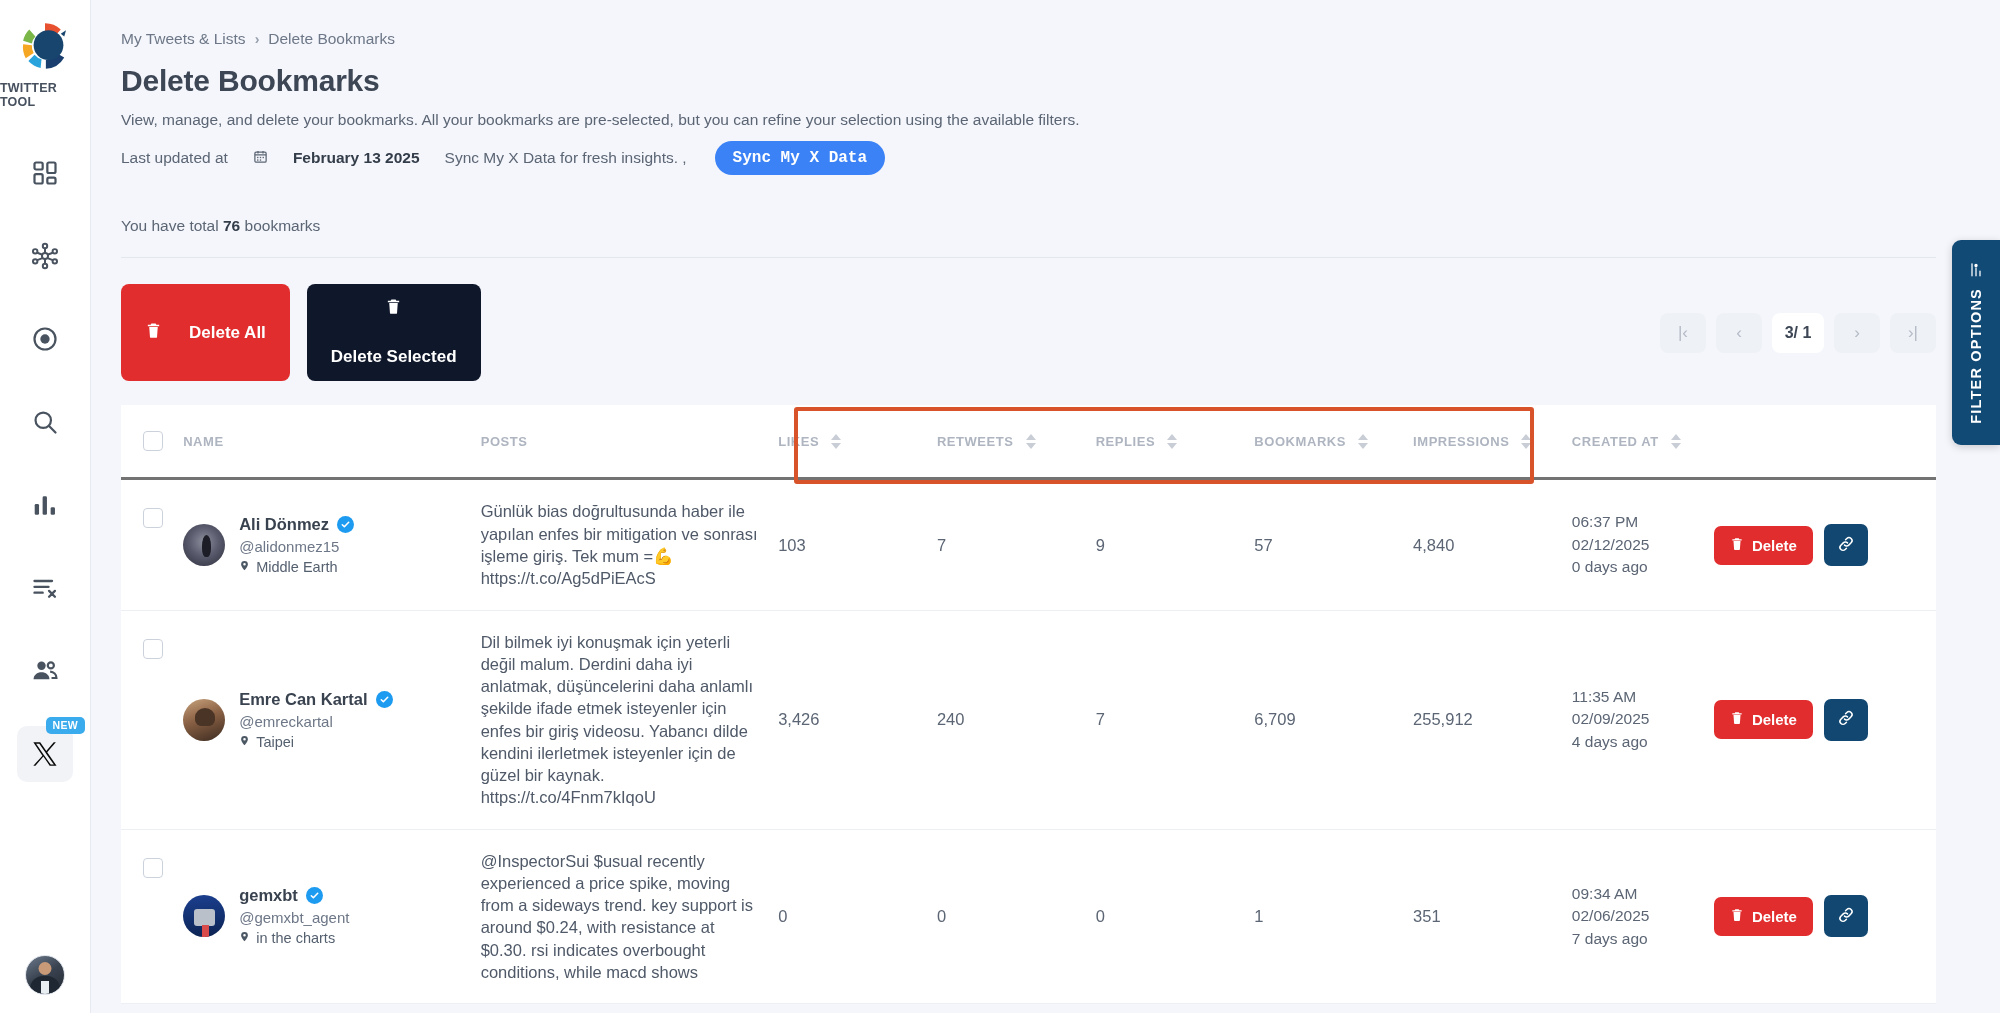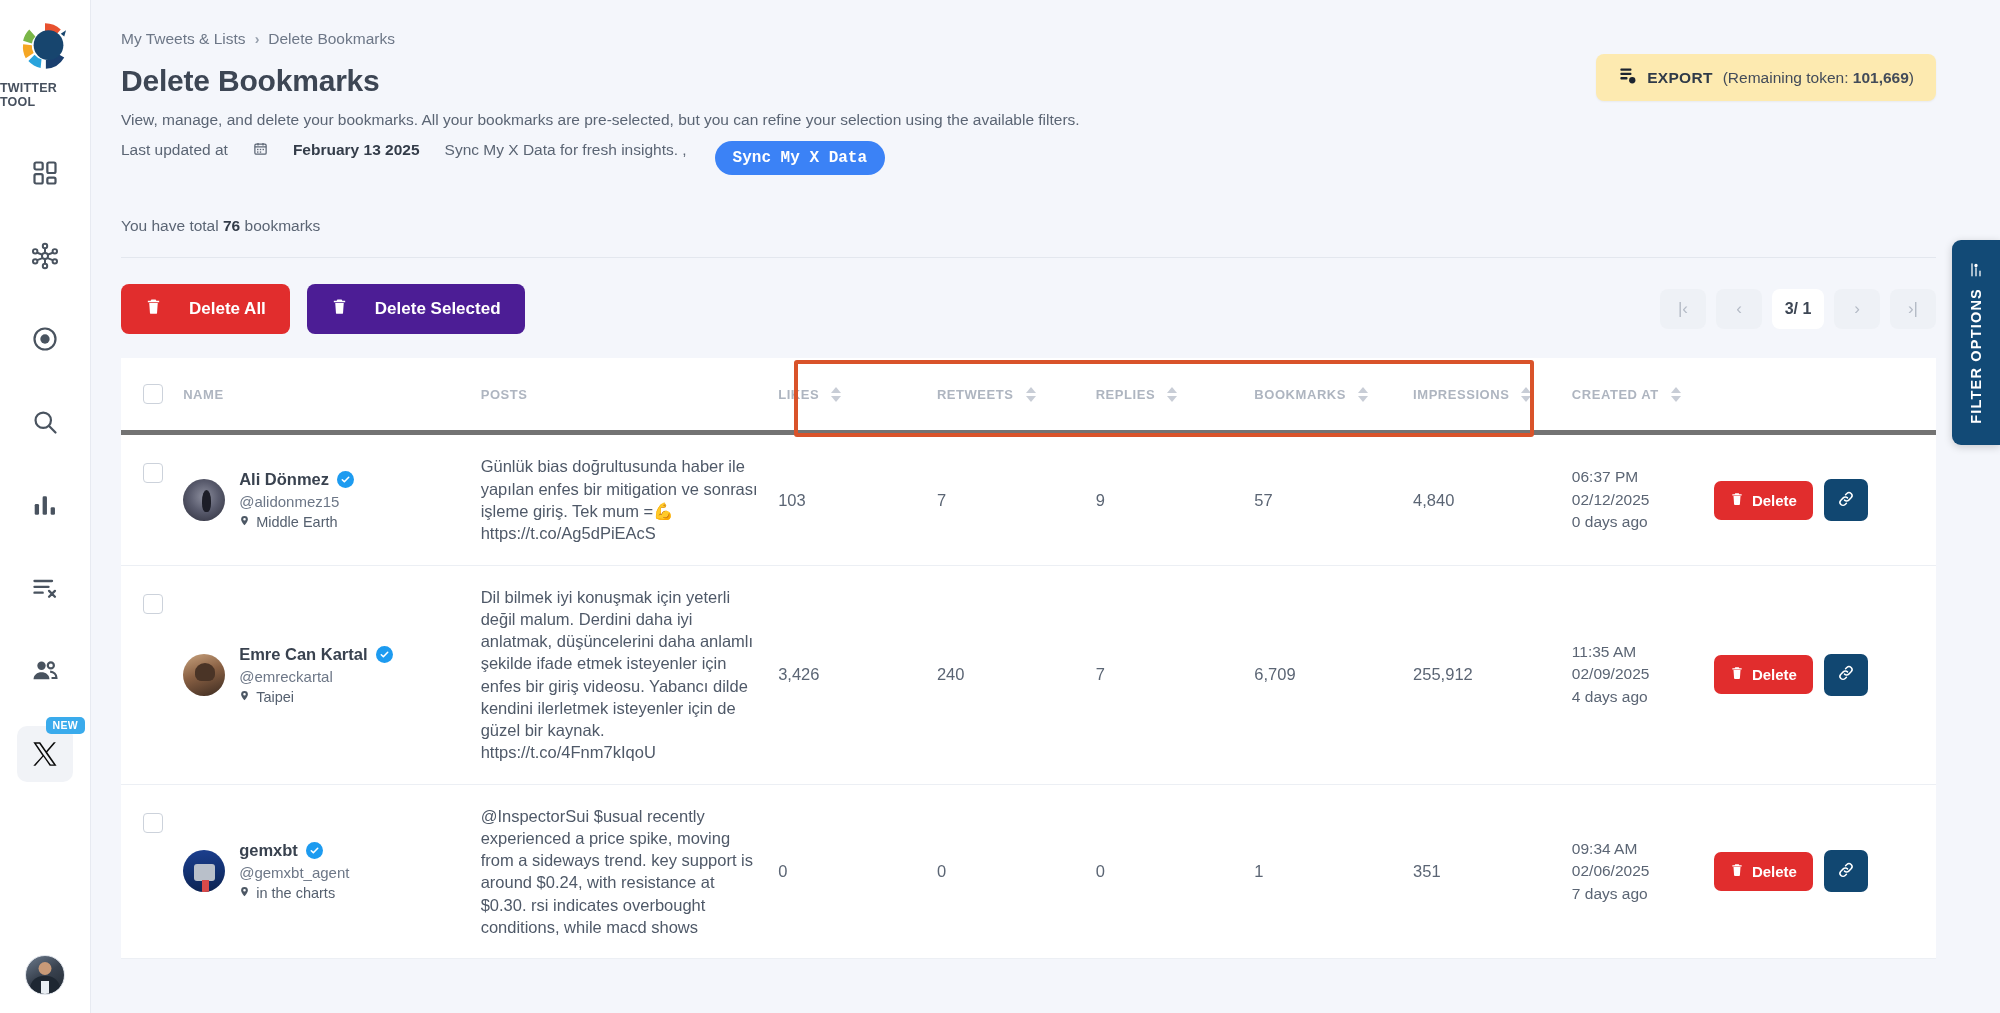--- a/index.html
+++ b/index.html
@@ -68,21 +68,21 @@
   .breadcrumb .crumb { cursor: pointer; }
   .breadcrumb .sep { color: #97a0ad; font-size: 14px; font-weight: 700; }
 
   h1.page-title {
     margin-top: 16px;
     font-size: 30px; font-weight: 700; color: #3d4654; letter-spacing: -.2px;
   }
   .page-desc { margin-top: 11px; font-size: 15.5px; color: #5b6574; line-height: 1.45; }
   .updated-line {
     margin-top: 10px; font-size: 15.5px; color: #5b6574;
-    display: flex; align-items: flex-start; gap: 25px; flex-wrap: wrap;
+    display: flex; align-items: center; gap: 25px; flex-wrap: wrap;
   }
   .updated-line strong { color: #333c49; font-weight: 700; }
   .btn-sync {
     background: #3b82f6; color: #fff; border: none;
     padding: 8px 18px; border-radius: 17px;
     font-size: 16px; font-weight: 700; cursor: pointer;
     font-family: Liberation Mono, monospace;
     margin-left: 3px;
   }
 
@@ -108,41 +108,41 @@
   }
   .left-actions { display: flex; gap: 17px; }
   .btn {
     display: inline-flex; align-items: center; gap: 27px;
     border: none; border-radius: 8px; cursor: pointer;
     font-family: "Liberation Sans", sans-serif;
     font-size: 17px; font-weight: 700; color: #fff;
     padding: 14px 24px;
   }
   .btn-delete-all { background: #e12d2d; }
-  .btn-delete-selected { background: #4c1d95; cursor: default; }
+  .btn-delete-selected { background: #0f172a; cursor: default; flex-direction: column; }
 
   .pagination { display: flex; align-items: center; gap: 10px; }
   .pg {
     width: 46px; height: 40px; border-radius: 8px;
     display: flex; align-items: center; justify-content: center;
     background: #eef1f6; color: #b4bbc6; font-size: 17px; cursor: pointer;
     border: none; font-family: "Liberation Sans", sans-serif;
   }
   .pg.current { background: #ffffff; color: #3d4654; font-size: 16px; font-weight: 600; width: 52px; }
 
   
   .table-wrap {
     margin-top: 24px; background: #fff; border-radius: 6px 6px 0 0;
     width: 100%; position: relative;
   }
   table.bm { width: 100%; border-collapse: collapse; table-layout: fixed; }
   table.bm thead th {
     font-size: 13px; font-weight: 700; color: #aeb5c0; letter-spacing: .55px;
     text-align: left; padding: 26px 0 26px 0; vertical-align: middle;
-    border-bottom: 5px solid #737373;
+    border-bottom: 3px solid #737373;
     background: #fff;
   }
   .th-inner { display: flex; align-items: center; gap: 12px; }
   .sort-ctl { display: inline-flex; flex-direction: column; gap: 3px; }
   .sort-ctl i {
     width: 0; height: 0; display: block;
     border-left: 5px solid transparent; border-right: 5px solid transparent;
   }
   .sort-ctl i.up { border-bottom: 6px solid #c8cdd6; }
   .sort-ctl i.dn { border-top: 6px solid #c8cdd6; }
@@ -675,32 +675,20 @@
               </td>
             </tr>
 
           </tbody>
         </table>
         <div class="header-highlight" style="left:673px; top:2px; width:740px; height:77px;"></div>
       </div>
 
     </div>
 
-    <button class="export-btn">
-      <span>
-        <svg width="19" height="19" viewBox="0 0 24 24" fill="#1c2430">
-          <rect x="3" y="3" width="14" height="3" rx="1"></rect>
-          <rect x="3" y="8.5" width="14" height="3" rx="1"></rect>
-          <rect x="3" y="14" width="9" height="3" rx="1"></rect>
-          <circle cx="18" cy="18" r="4"></circle>
-        </svg>
-      </span>
-      <span class="lbl">EXPORT</span>
-      <span class="sub"><span>(Remaining token: </span><b>101,669</b><span>)</span></span>
-    </button>
 
     <div class="filter-tab">
       <span class="vert">
         <span>FILTER OPTIONS</span>
         <span>
           <svg width="16" height="16" viewBox="0 0 24 24" fill="none" stroke="#fff" stroke-width="1.9" stroke-linecap="round">
             <path d="M3 6h18M3 12h12M3 18h7"></path>
               <circle cx="18.5" cy="12" r="1.6" fill="#fff"></circle>
           </svg>
         </span>

